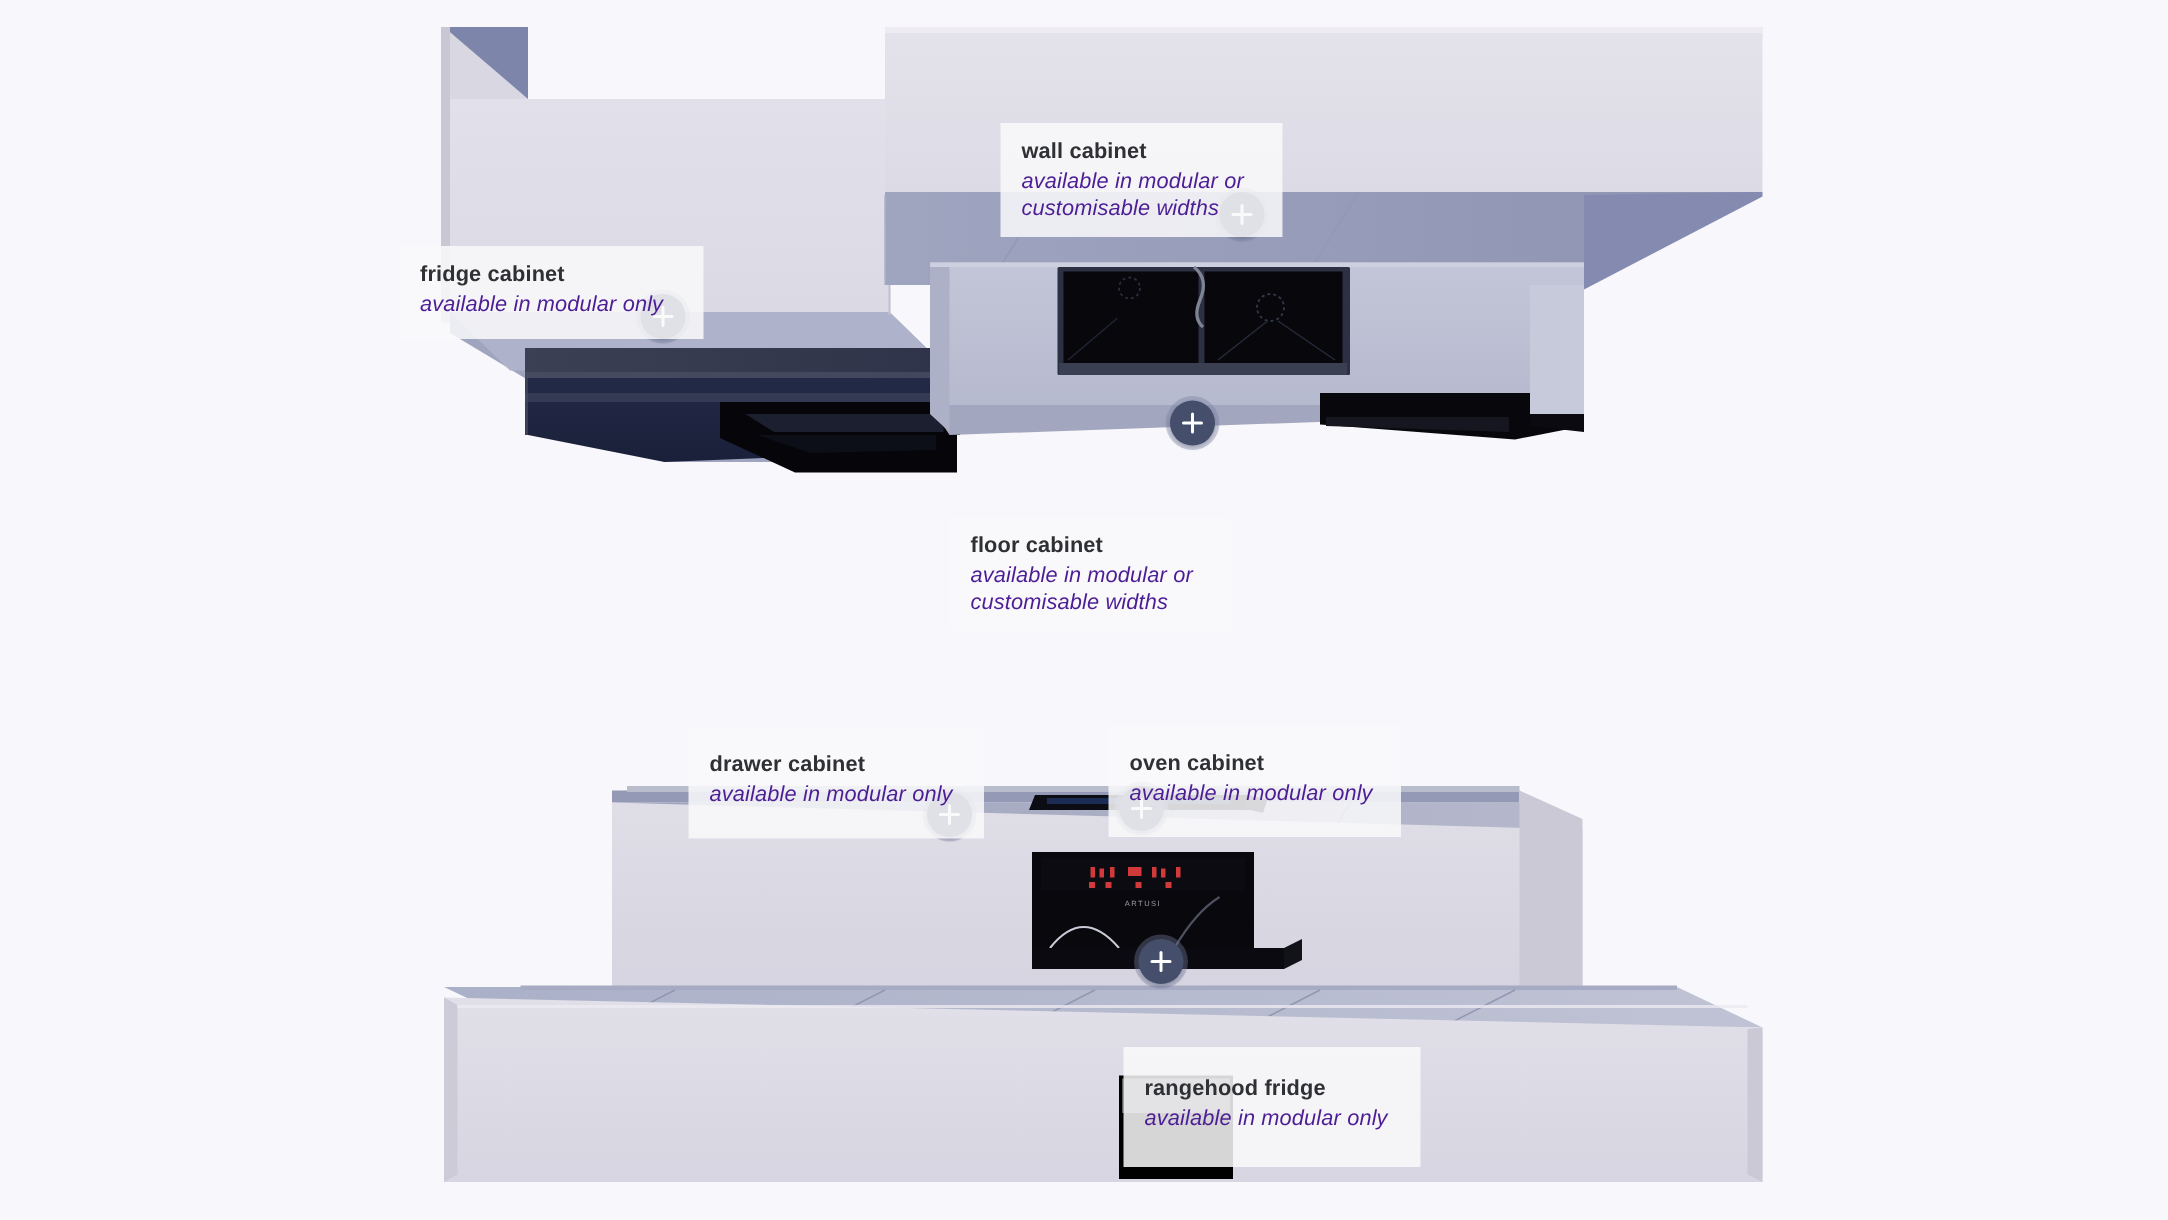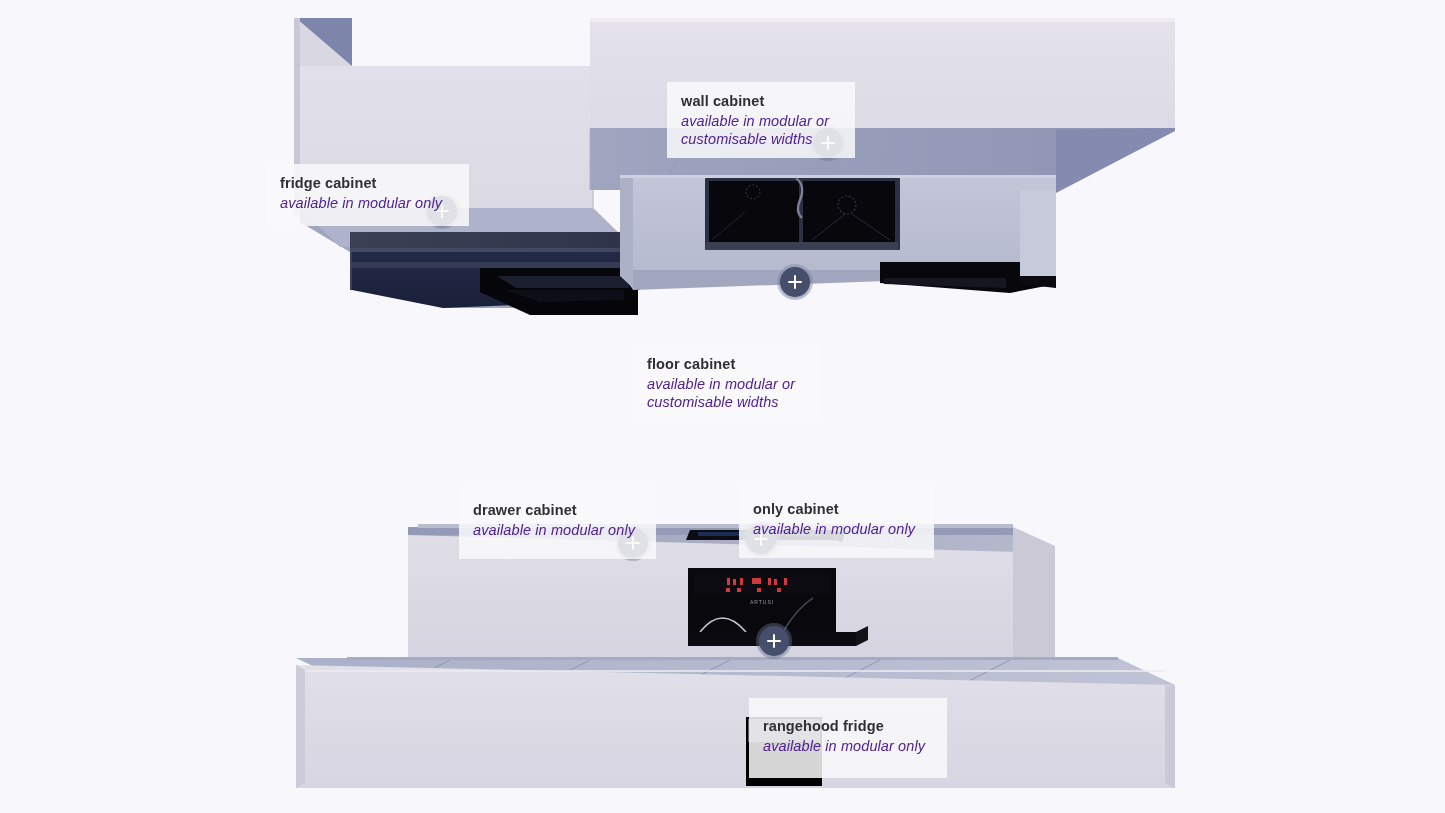--- a/index.html
+++ b/index.html
@@ -237,21 +237,21 @@
   </div>
 
   <div class="callout" style="left:459px;top:445px;width:197px;height:74px;padding-top:16px;">
     <div class="c-title">drawer cabinet</div>
     <div class="c-sub">
       <span>available in modular only</span>
     </div>
   </div>
 
   <div class="callout" style="left:739px;top:444px;width:195px;height:74px;padding-top:16px;">
-    <div class="c-title">only cabinet</div>
+    <div class="c-title">oven cabinet</div>
     <div class="c-sub">
       <span>available in modular only</span>
     </div>
   </div>
 
   <div class="callout" style="left:749px;top:658px;width:198px;height:80px;padding-top:19px;">
     <div class="c-title">rangehood fridge</div>
     <div class="c-sub">
       <span>available in modular only</span>
     </div>

